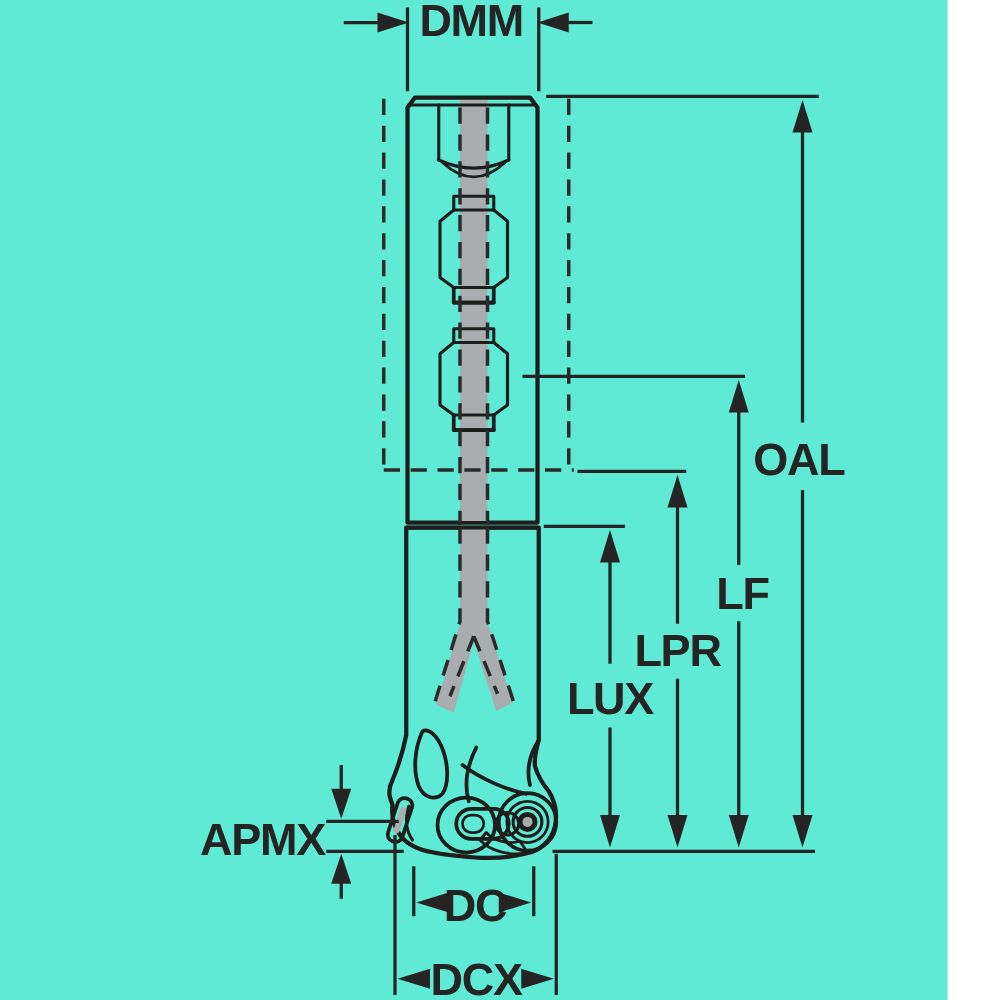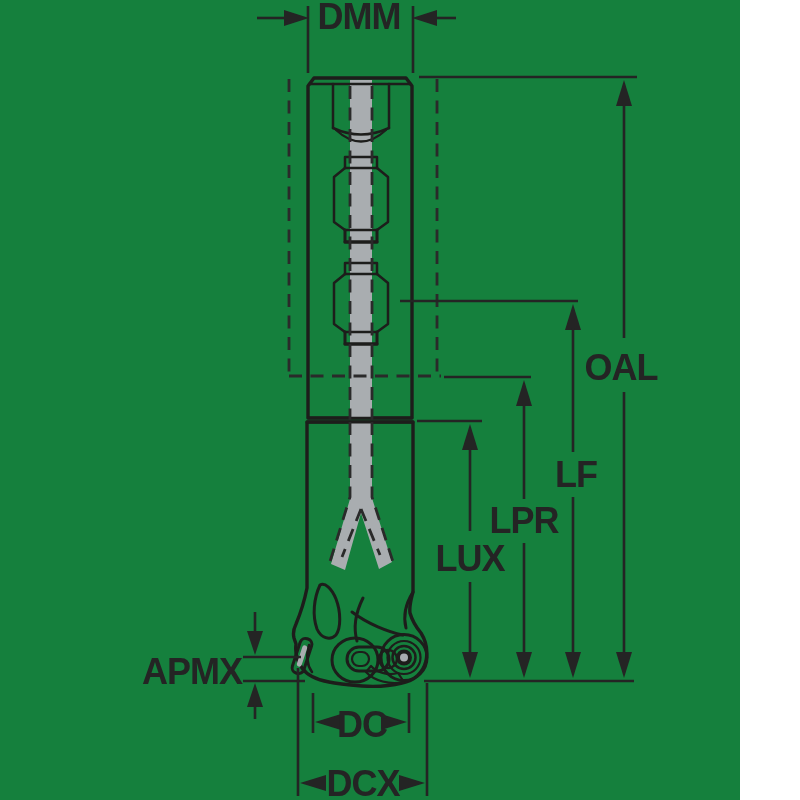--- a/index.html
+++ b/index.html
@@ -1,16 +1,16 @@
 <!DOCTYPE html>
 <html><head>
 <meta charset="utf-8">
 <style>
   html,body{margin:0;padding:0;background:#fff;}
-  #stage{position:relative;width:740px;height:800px;background:#15803d;overflow:hidden;}
+  #stage{position:relative;width:740px;height:800px;background:#5eead4;overflow:hidden;padding-left:18px;}
   svg{display:block;}
   
   .ol{stroke:#1d1d1b;fill:none;stroke-linejoin:round;stroke-linecap:round;}
   .w35{stroke-width:3.4;} .w30{stroke-width:3.0;} .w25{stroke-width:2.5;} .w22{stroke-width:2.2;}
   
   .dash{stroke:#2a2a2a;stroke-width:2.8;fill:none;stroke-dasharray:13 8.5;stroke-linecap:butt;}
   
   .dim{stroke:#242424;stroke-width:2.6;fill:none;stroke-linecap:butt;}
   .arr{fill:#242424;stroke:none;}
   text.lbl{font-family:"Liberation Sans",sans-serif;font-weight:700;font-size:36px;

